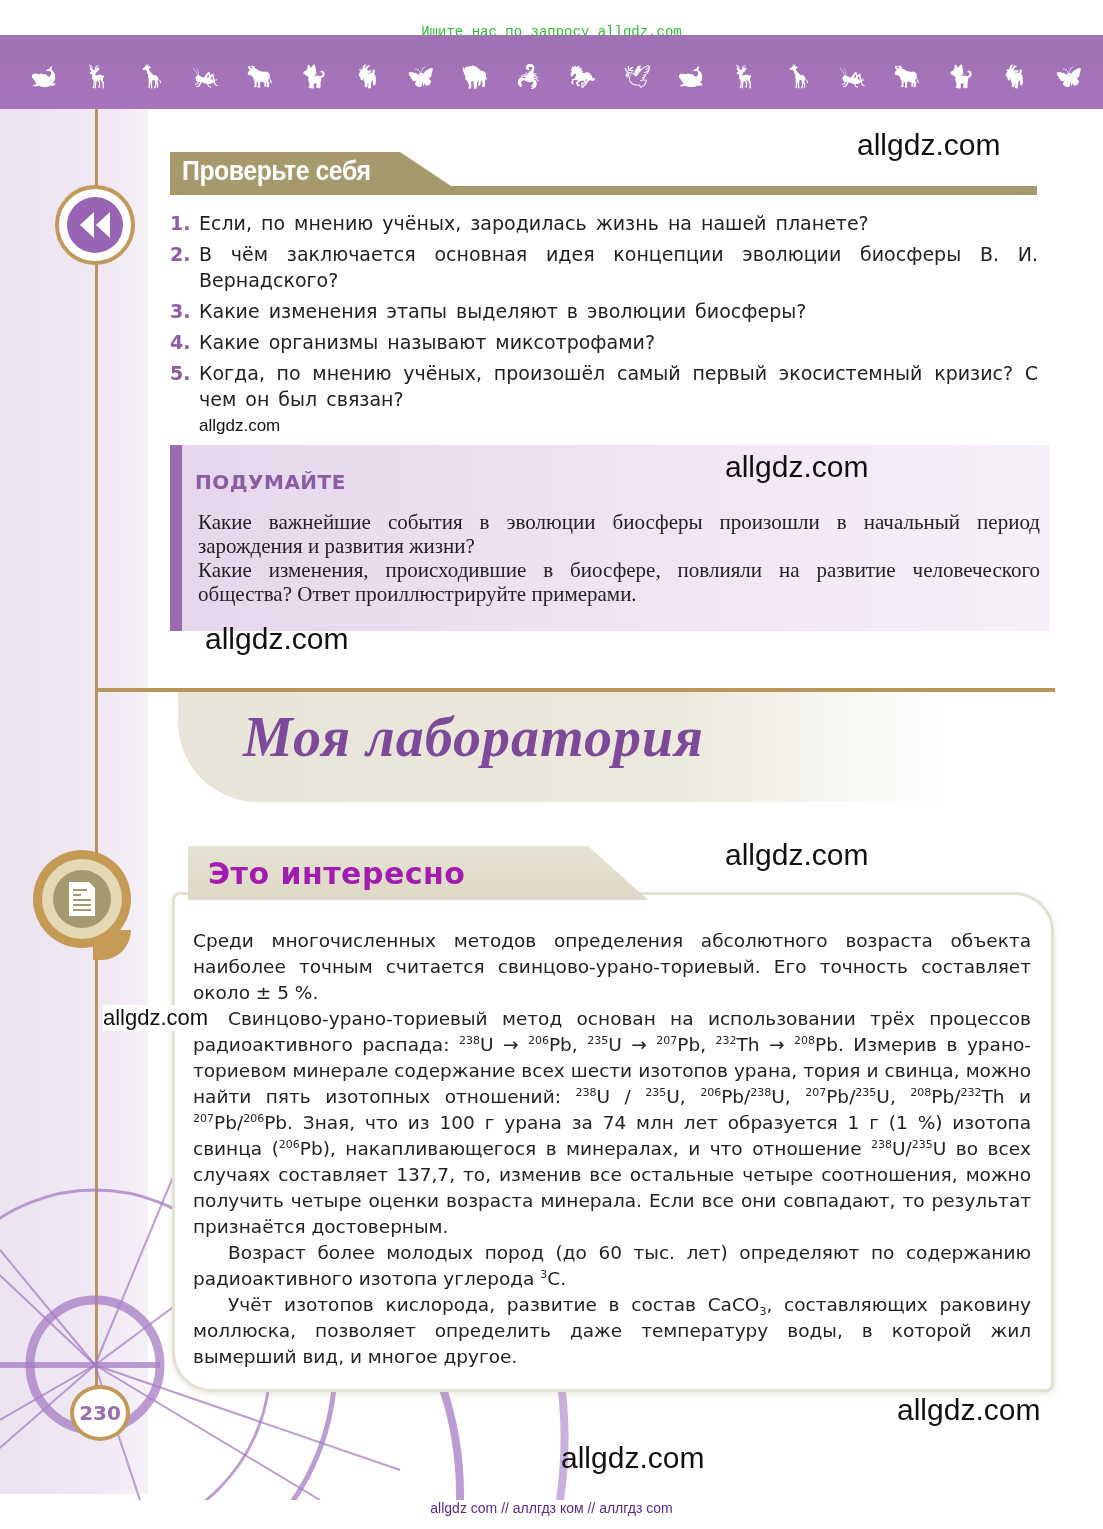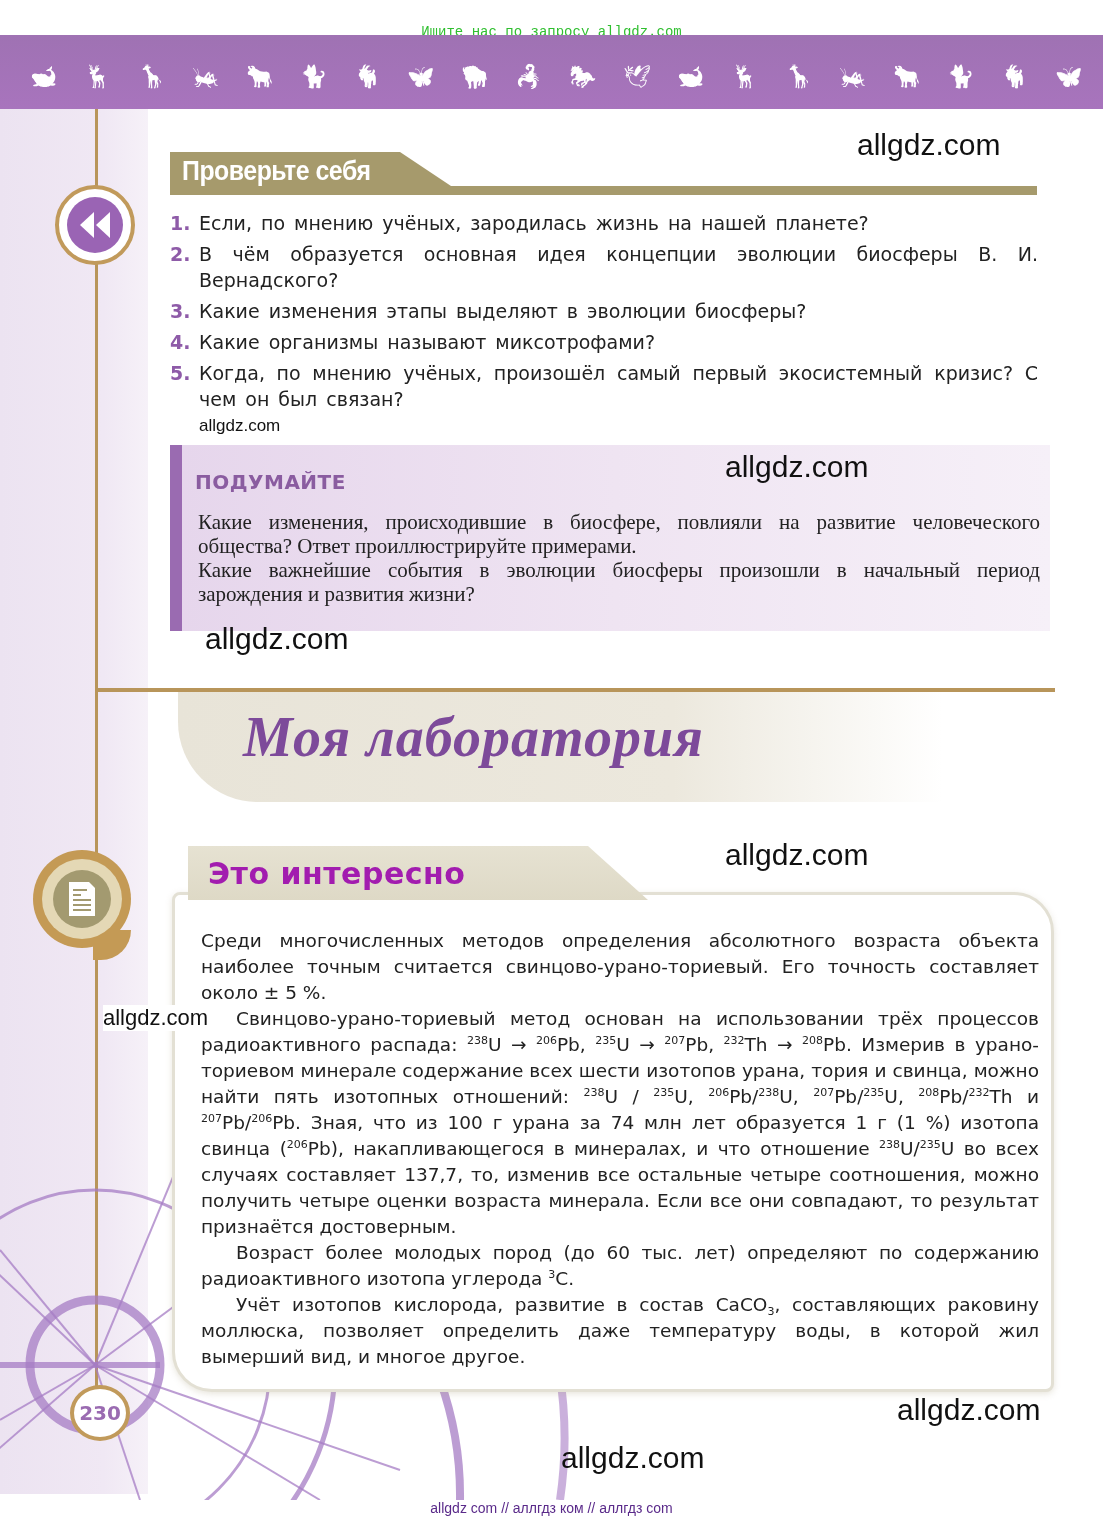--- a/index.html
+++ b/index.html
@@ -44,21 +44,21 @@
   .doc-icon-wrap { position: absolute; left: 33px; top: 850px; width: 100px; height: 110px; }
   .doc-outer { position: absolute; left: 0; top: 0; width: 98px; height: 98px; border-radius: 50%; background: #c49a55; }
   .doc-mid { position: absolute; left: 9px; top: 9px; width: 80px; height: 80px; border-radius: 50%; background: #e4d8b5; }
   .doc-inner { position: absolute; left: 20px; top: 20px; width: 58px; height: 58px; border-radius: 50%; background: #a39a70; display: flex; align-items: center; justify-content: center; }
   .doc-tail { position: absolute; left: 60px; top: 80px; width: 38px; height: 30px; background: #c49a55; border-bottom-right-radius: 30px; }
 
   .interesting-tab { position: absolute; left: 188px; top: 846px; width: 560px; height: 54px; background: linear-gradient(180deg, #e6e2d2, #ded9c6); clip-path: polygon(0 0, 400px 0, 460px 54px, 0 54px); }
   .interesting-title { position: absolute; left: 208px; top: 856px; font-family: "DejaVu Sans", sans-serif; font-weight: bold; font-size: 30px; color: #a21caf; letter-spacing: 0.5px; }
 
   .info-card { position: absolute; left: 172px; top: 892px; width: 882px; height: 500px; background: #ffffff; border: 3px solid #e3e0d4; border-radius: 8px 40px 8px 40px; box-shadow: 0 2px 6px rgba(180,170,140,0.3); }
-  .info-text { position: absolute; left: 193px; top: 928px; width: 838px; font-family: "DejaVu Sans", sans-serif; font-size: 18.5px; line-height: 26px; color: #222; text-align: justify; margin-left: 8px; }
+  .info-text { position: absolute; left: 193px; top: 928px; width: 838px; font-family: "DejaVu Sans", sans-serif; font-size: 18.5px; line-height: 26px; color: #222; text-align: justify; }
   .info-text p { margin: 0; }
   .info-text .ind { text-indent: 35px; }
   .info-text sup { font-size: 11px; vertical-align: 7px; line-height: 0; }
   .info-text sub { font-size: 11px; vertical-align: -4px; line-height: 0; }
 
   .deco-circles { position: absolute; left: 0; top: 1160px; width: 700px; height: 340px; overflow: hidden; }
 
   .page-num { position: absolute; left: 70px; top: 1385px; width: 60px; height: 56px; border-radius: 50%; background: #fff; border: 4px solid #c19a5b; display: flex; align-items: center; justify-content: center; font-family: "DejaVu Sans", sans-serif; font-weight: bold; font-size: 20px; color: #9a6bb1; }
 
   .bottom-links { position: absolute; top: 1500px; left: 0; width: 1103px; text-align: center; font-family: "Liberation Sans", sans-serif; font-size: 14px; color: #5a2a8a; }
@@ -113,21 +113,21 @@
 
 <div class="watermark" style="left:857px; top:128px;">allgdz.com</div>
 
 <div class="questions">
   <div class="q">
     <span class="num">1.</span>
     <span class="txt">Если, по мнению учёных, зародилась жизнь на нашей планете?</span>
   </div>
   <div class="q">
     <span class="num">2.</span>
-    <span class="txt">В чём образуется основная идея концепции эволюции биосферы В. И. Вернадского?</span>
+    <span class="txt">В чём заключается основная идея концепции эволюции биосферы В. И. Вернадского?</span>
   </div>
   <div class="q">
     <span class="num">3.</span>
     <span class="txt">Какие изменения этапы выделяют в эволюции биосферы?</span>
   </div>
   <div class="q">
     <span class="num">4.</span>
     <span class="txt">Какие организмы называют миксотрофами?</span>
   </div>
   <div class="q">
@@ -135,22 +135,22 @@
     <span class="txt">Когда, по мнению учёных, произошёл самый первый экосистемный кризис? С чем он был связан?</span>
   </div>
 </div>
 
 <div class="watermark sm" style="left:199px; top:416px;">allgdz.com</div>
 
 <div class="think-box"></div>
 <div class="think-title">ПОДУМАЙТЕ</div>
 <div class="watermark" style="left:725px; top:450px;">allgdz.com</div>
 <div class="think-text">
+  <div>Какие важнейшие события в эволюции биосферы произошли в начальный период зарождения и развития жизни?</div>
   <div>Какие изменения, происходившие в биосфере, повлияли на развитие человеческого общества? Ответ проиллюстрируйте примерами.</div>
-  <div>Какие важнейшие события в эволюции биосферы произошли в начальный период зарождения и развития жизни?</div>
 </div>
 <div class="watermark" style="left:205px; top:622px;">allgdz.com</div>
 
 <div class="divider-gold"></div>
 
 <div class="lab-banner"></div>
 <div class="lab-title">Моя лаборатория</div>
 
 <svg class="deco-circles" viewBox="0 1160 700 340" width="700" height="340">
   <g fill="none" stroke="#a67cc4" stroke-opacity="0.75">

